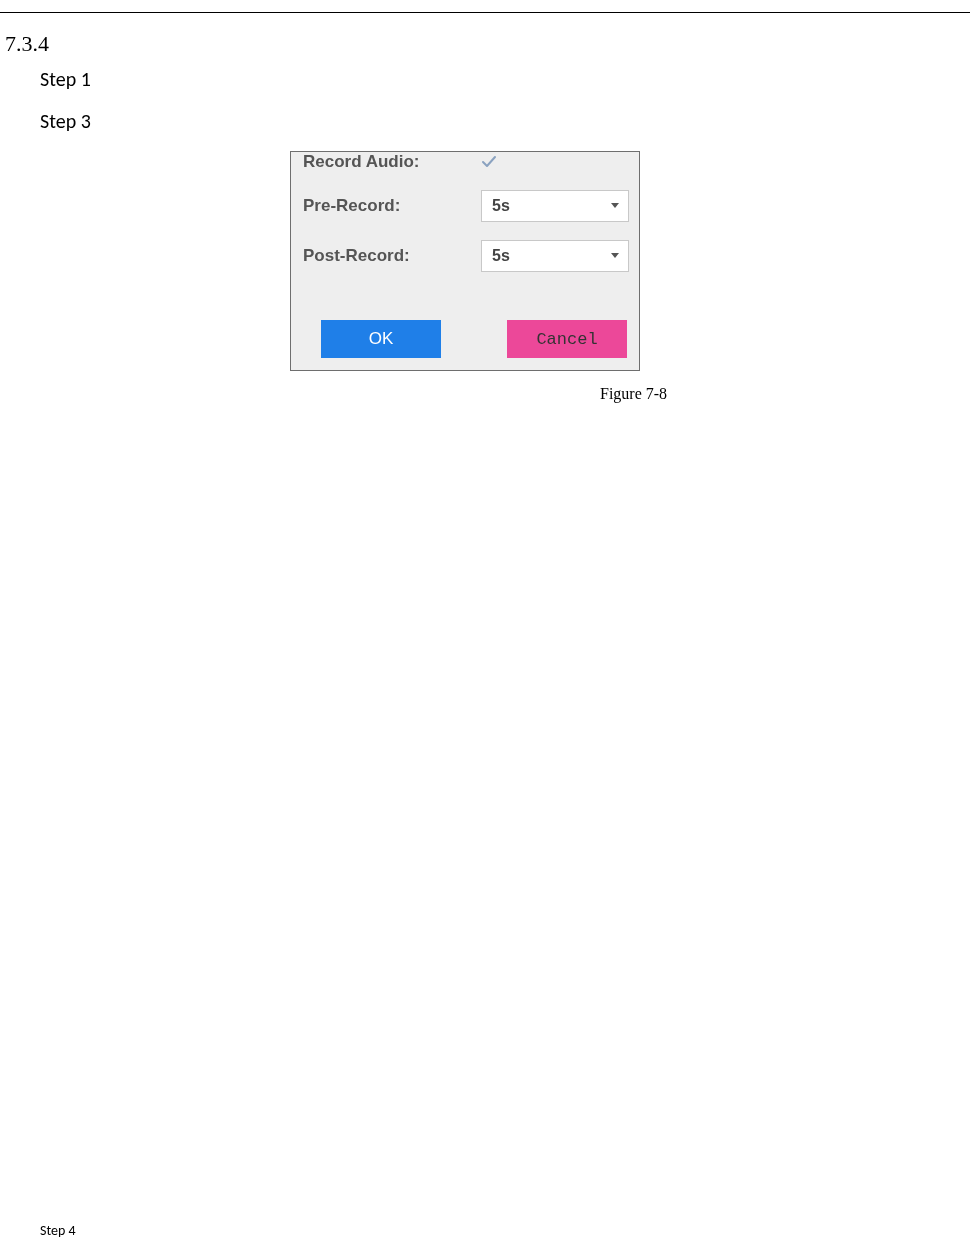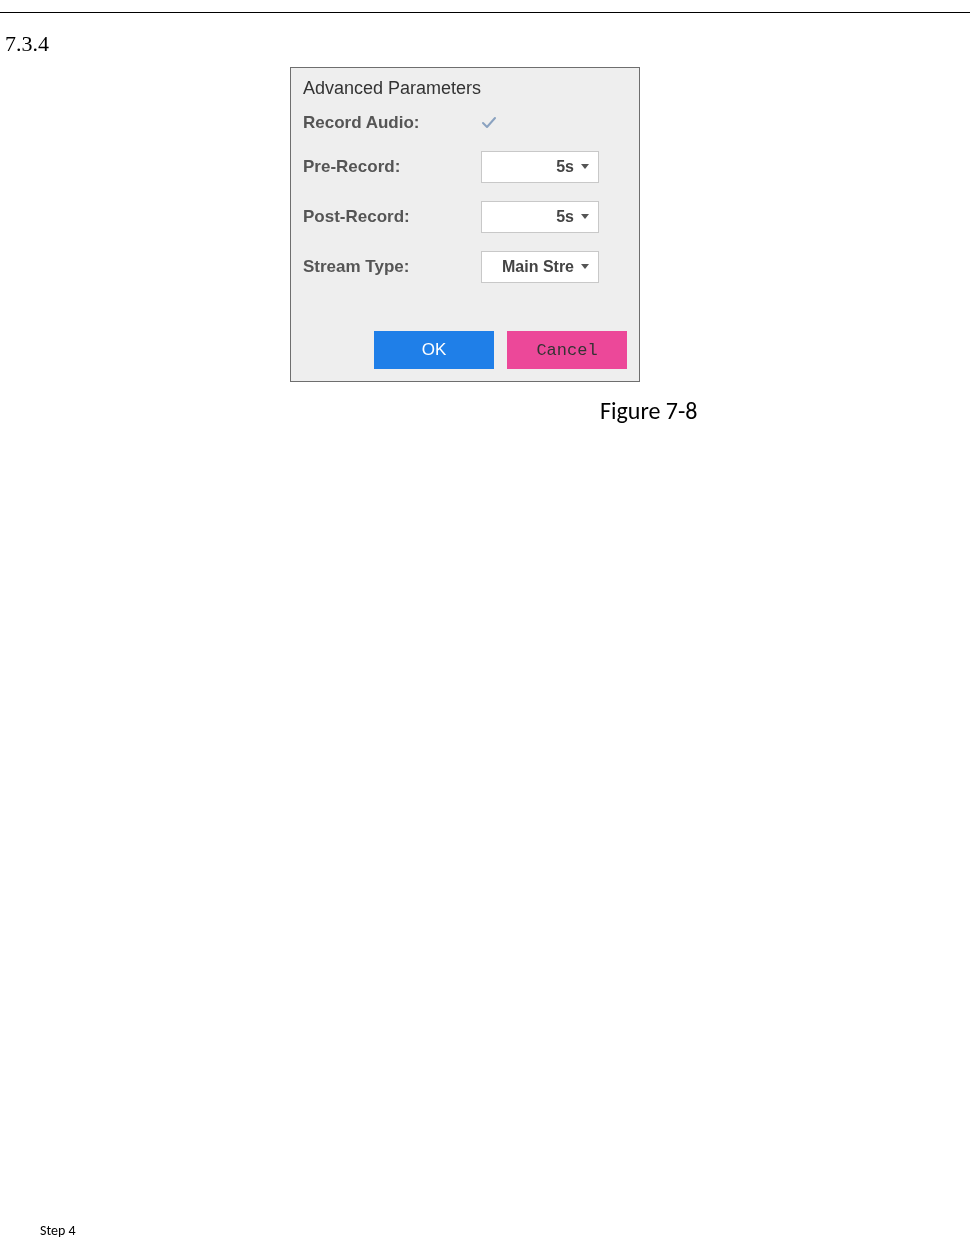--- a/index.html
+++ b/index.html
@@ -81,27 +81,27 @@
     display: inline-flex;
     align-items: center;
     justify-content: center;
     color: #8aa2c0;
   }
   .checkbox svg {
     width: 16px;
     height: 16px;
   }
   .select {
-    width: 118px;
+    width: 148px;
     height: 32px;
     background: #fff;
     border: 1px solid #c8c8c8;
     display: flex;
     align-items: center;
-    justify-content: flex-end;
+    justify-content: space-between;
     padding: 0 8px 0 10px;
     box-sizing: border-box;
     color: #444;
     font-size: 16px;
     overflow: hidden;
     white-space: nowrap;
   }
   .select .txt {
     overflow: hidden;
     text-overflow: clip;
@@ -124,23 +124,23 @@
     border: 1px solid #c8c8c8;
     display: flex;
     align-items: center;
     padding: 0 10px;
     box-sizing: border-box;
     color: #444;
     font-size: 16px;
   }
   .dialog-buttons {
     display: flex;
-    justify-content: flex-end;
+    justify-content: space-between;
     gap: 13px;
-    padding: 30px 12px 12px 8px;
+    padding: 30px 12px 12px 30px;
   }
   .btn {
     width: 120px;
     height: 38px;
     display: flex;
     align-items: center;
     justify-content: center;
     font-size: 17px;
     box-sizing: border-box;
   }
@@ -148,46 +148,48 @@
     background: #1f7fe8;
     color: #fff;
   }
   .btn-secondary {
     background: #ec4899;
     color: #333;
     font-family: Liberation Mono, monospace;
   }
 
   .figure-caption {
-    font-size: 24px;
+    font-size: 16px;
     margin: 14px 0 0 310px;
+    font-family: Liberation Serif, serif;
   }
 
   .step4 {
     position: absolute;
     left: 40px;
     top: 1210px;
     font-size: 14px;
   }
 </style>
 </head>
 <body>
 
 <div class="page">
 
   <div class="rule"></div>
 
   <div class="section-number">7.3.4</div>
 
   <div class="steps">
+    <div class="step">Step 1</div>
+    <div class="step">Step 3</div>
   </div>
 
   <div class="dialog-wrap">
     <div class="dialog">
-      <div class="dialog-title">Advanced Parameters</div>
 
       <div class="form">
 
         <div class="row">
           <div class="label">Record Audio:</div>
           <div class="control">
             <span class="checkbox">
               <svg viewBox="0 0 16 16">
                 <path d="M2 8 L6 12 L14 3" stroke="#8aa2c0" stroke-width="2" fill="none" stroke-linecap="round" stroke-linejoin="round"></path>
               </svg>
@@ -216,33 +218,20 @@
               <span class="txt">5s</span>
               <span class="caret">
                 <svg viewBox="0 0 8 6">
                     <path d="M0 0 L4 5 L8 0 Z" fill="#555"></path>
                   </svg>
               </span>
             </div>
           </div>
         </div>
 
-        <div class="row">
-          <div class="label">Stream Type:</div>
-          <div class="control">
-            <div class="select">
-              <span class="txt">Main Stre</span>
-              <span class="caret">
-                <svg viewBox="0 0 8 6">
-                    <path d="M0 0 L4 5 L8 0 Z" fill="#555"></path>
-                  </svg>
-              </span>
-            </div>
-          </div>
-        </div>
 
 
       </div>
 
       <div class="dialog-buttons">
         <div class="btn btn-primary">OK</div>
         <div class="btn btn-secondary">Cancel</div>
       </div>
     </div>
 

